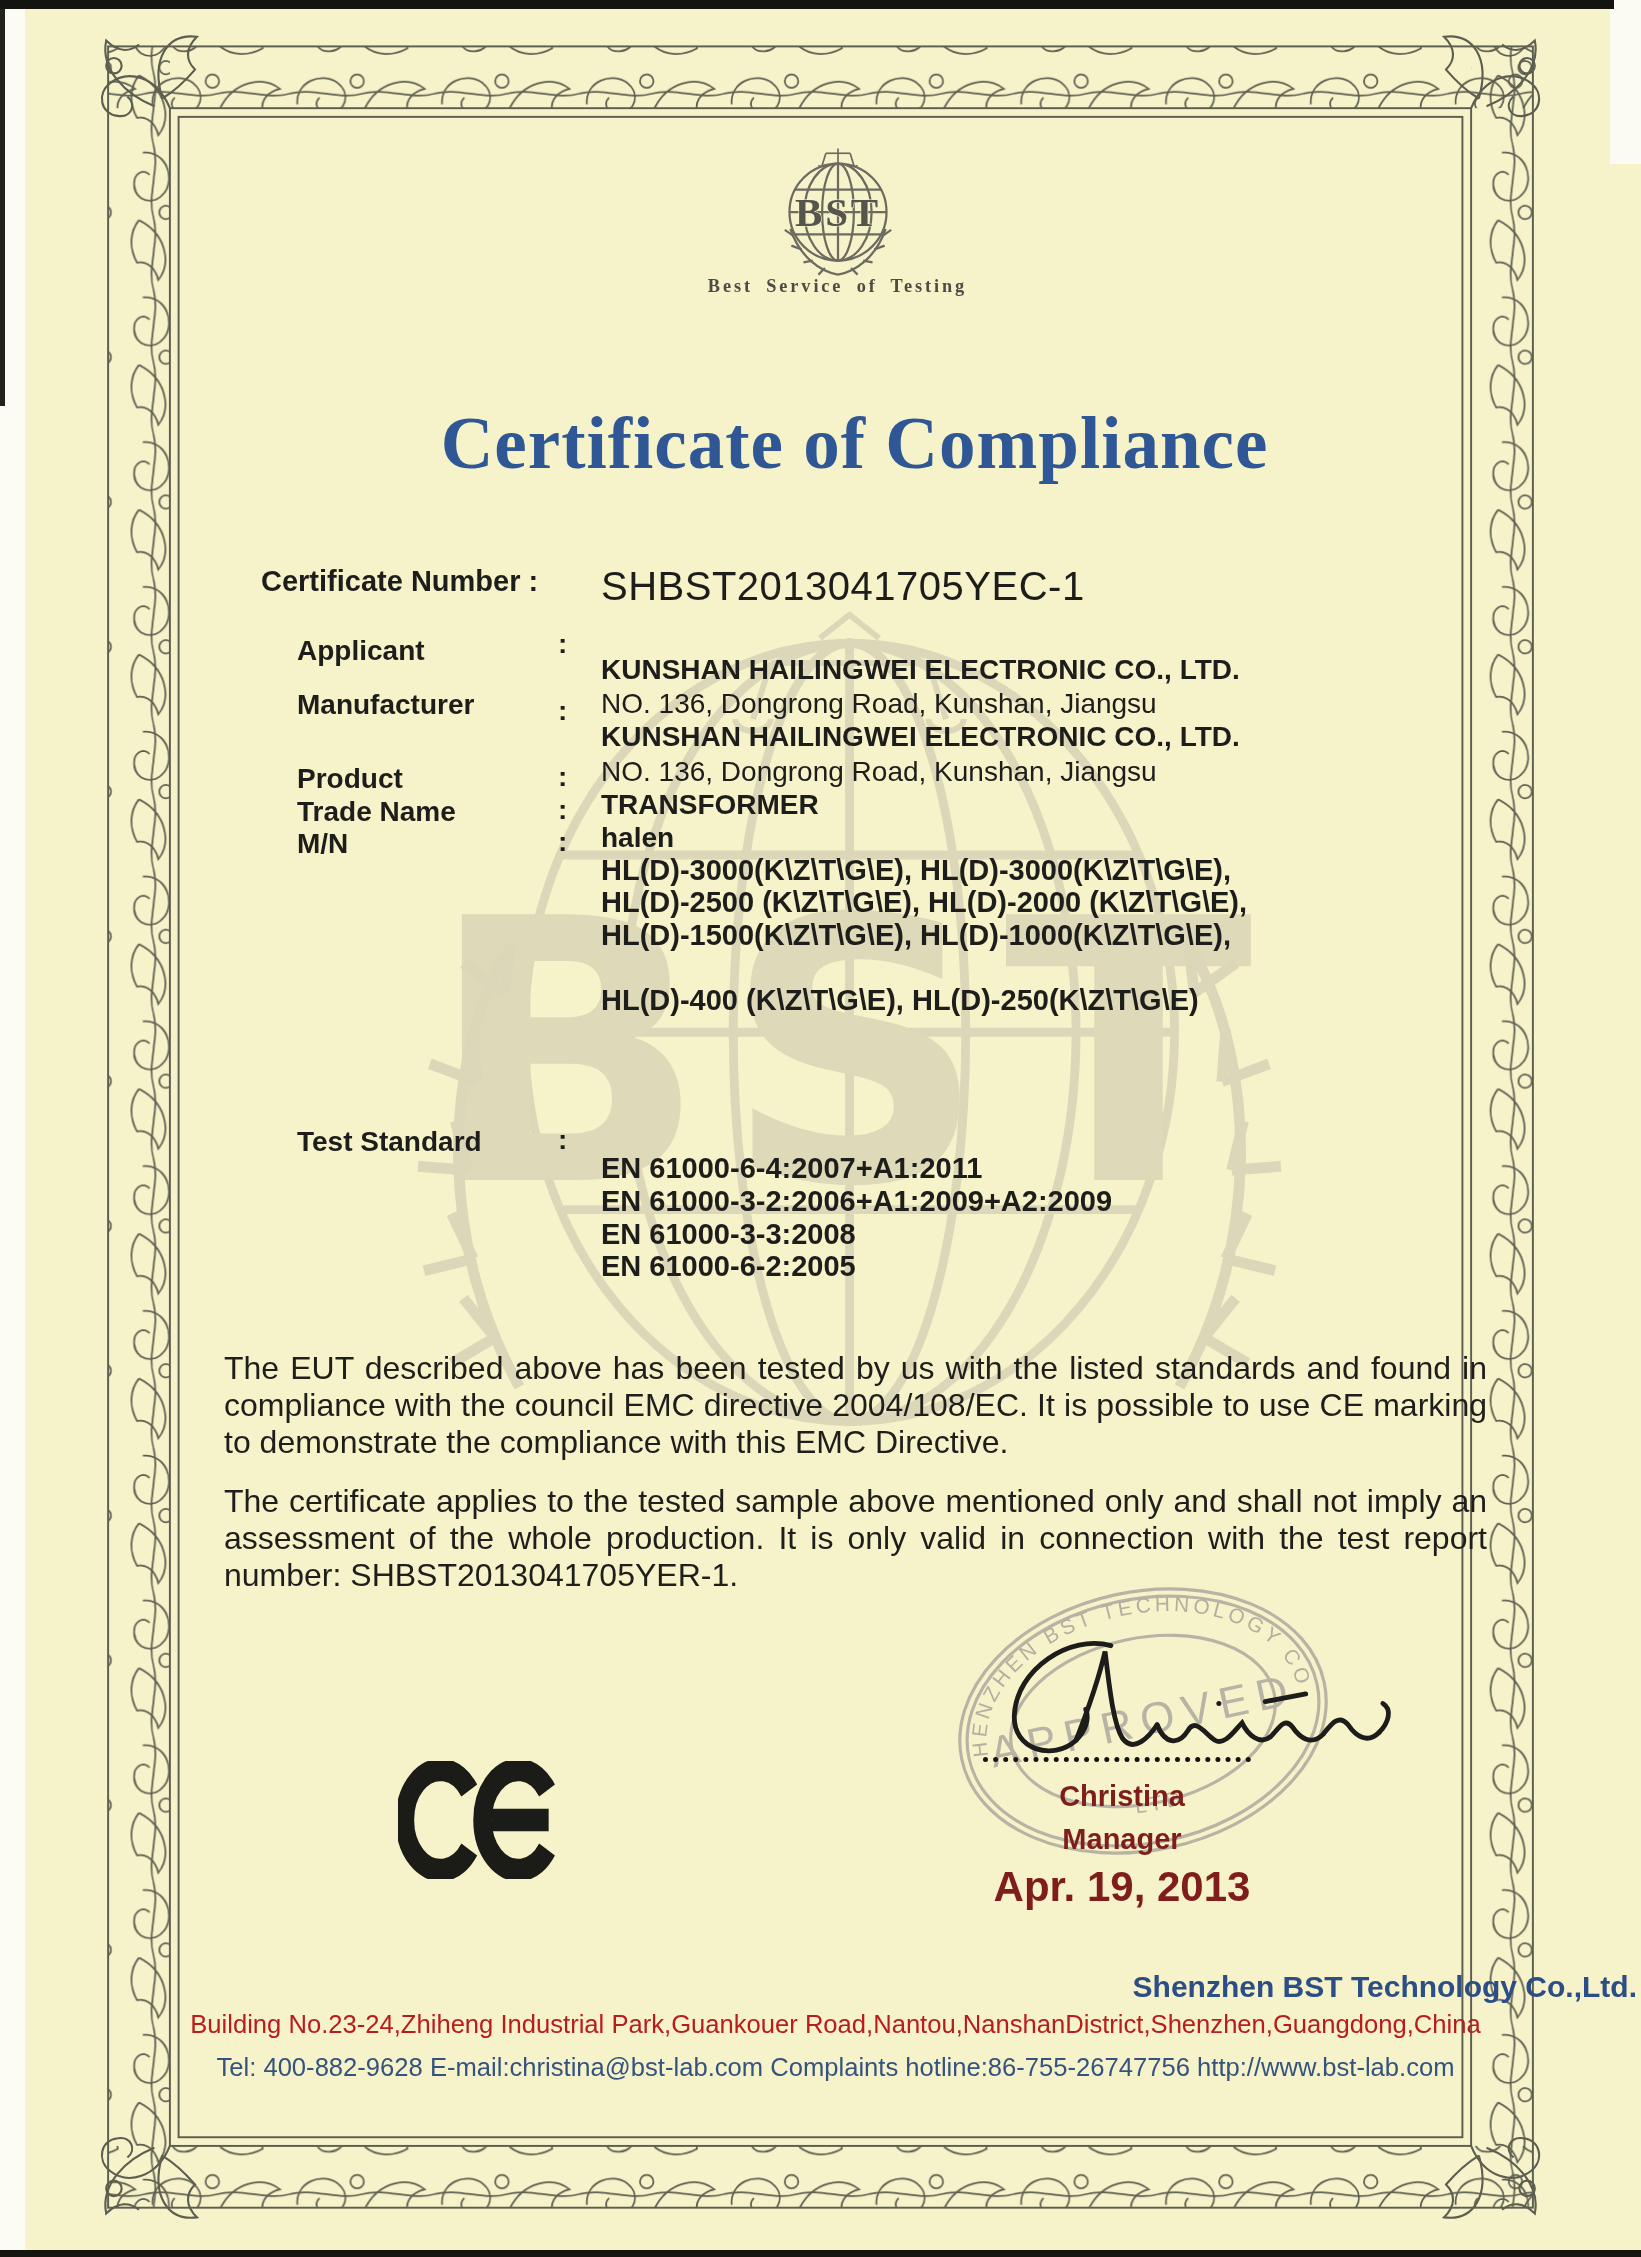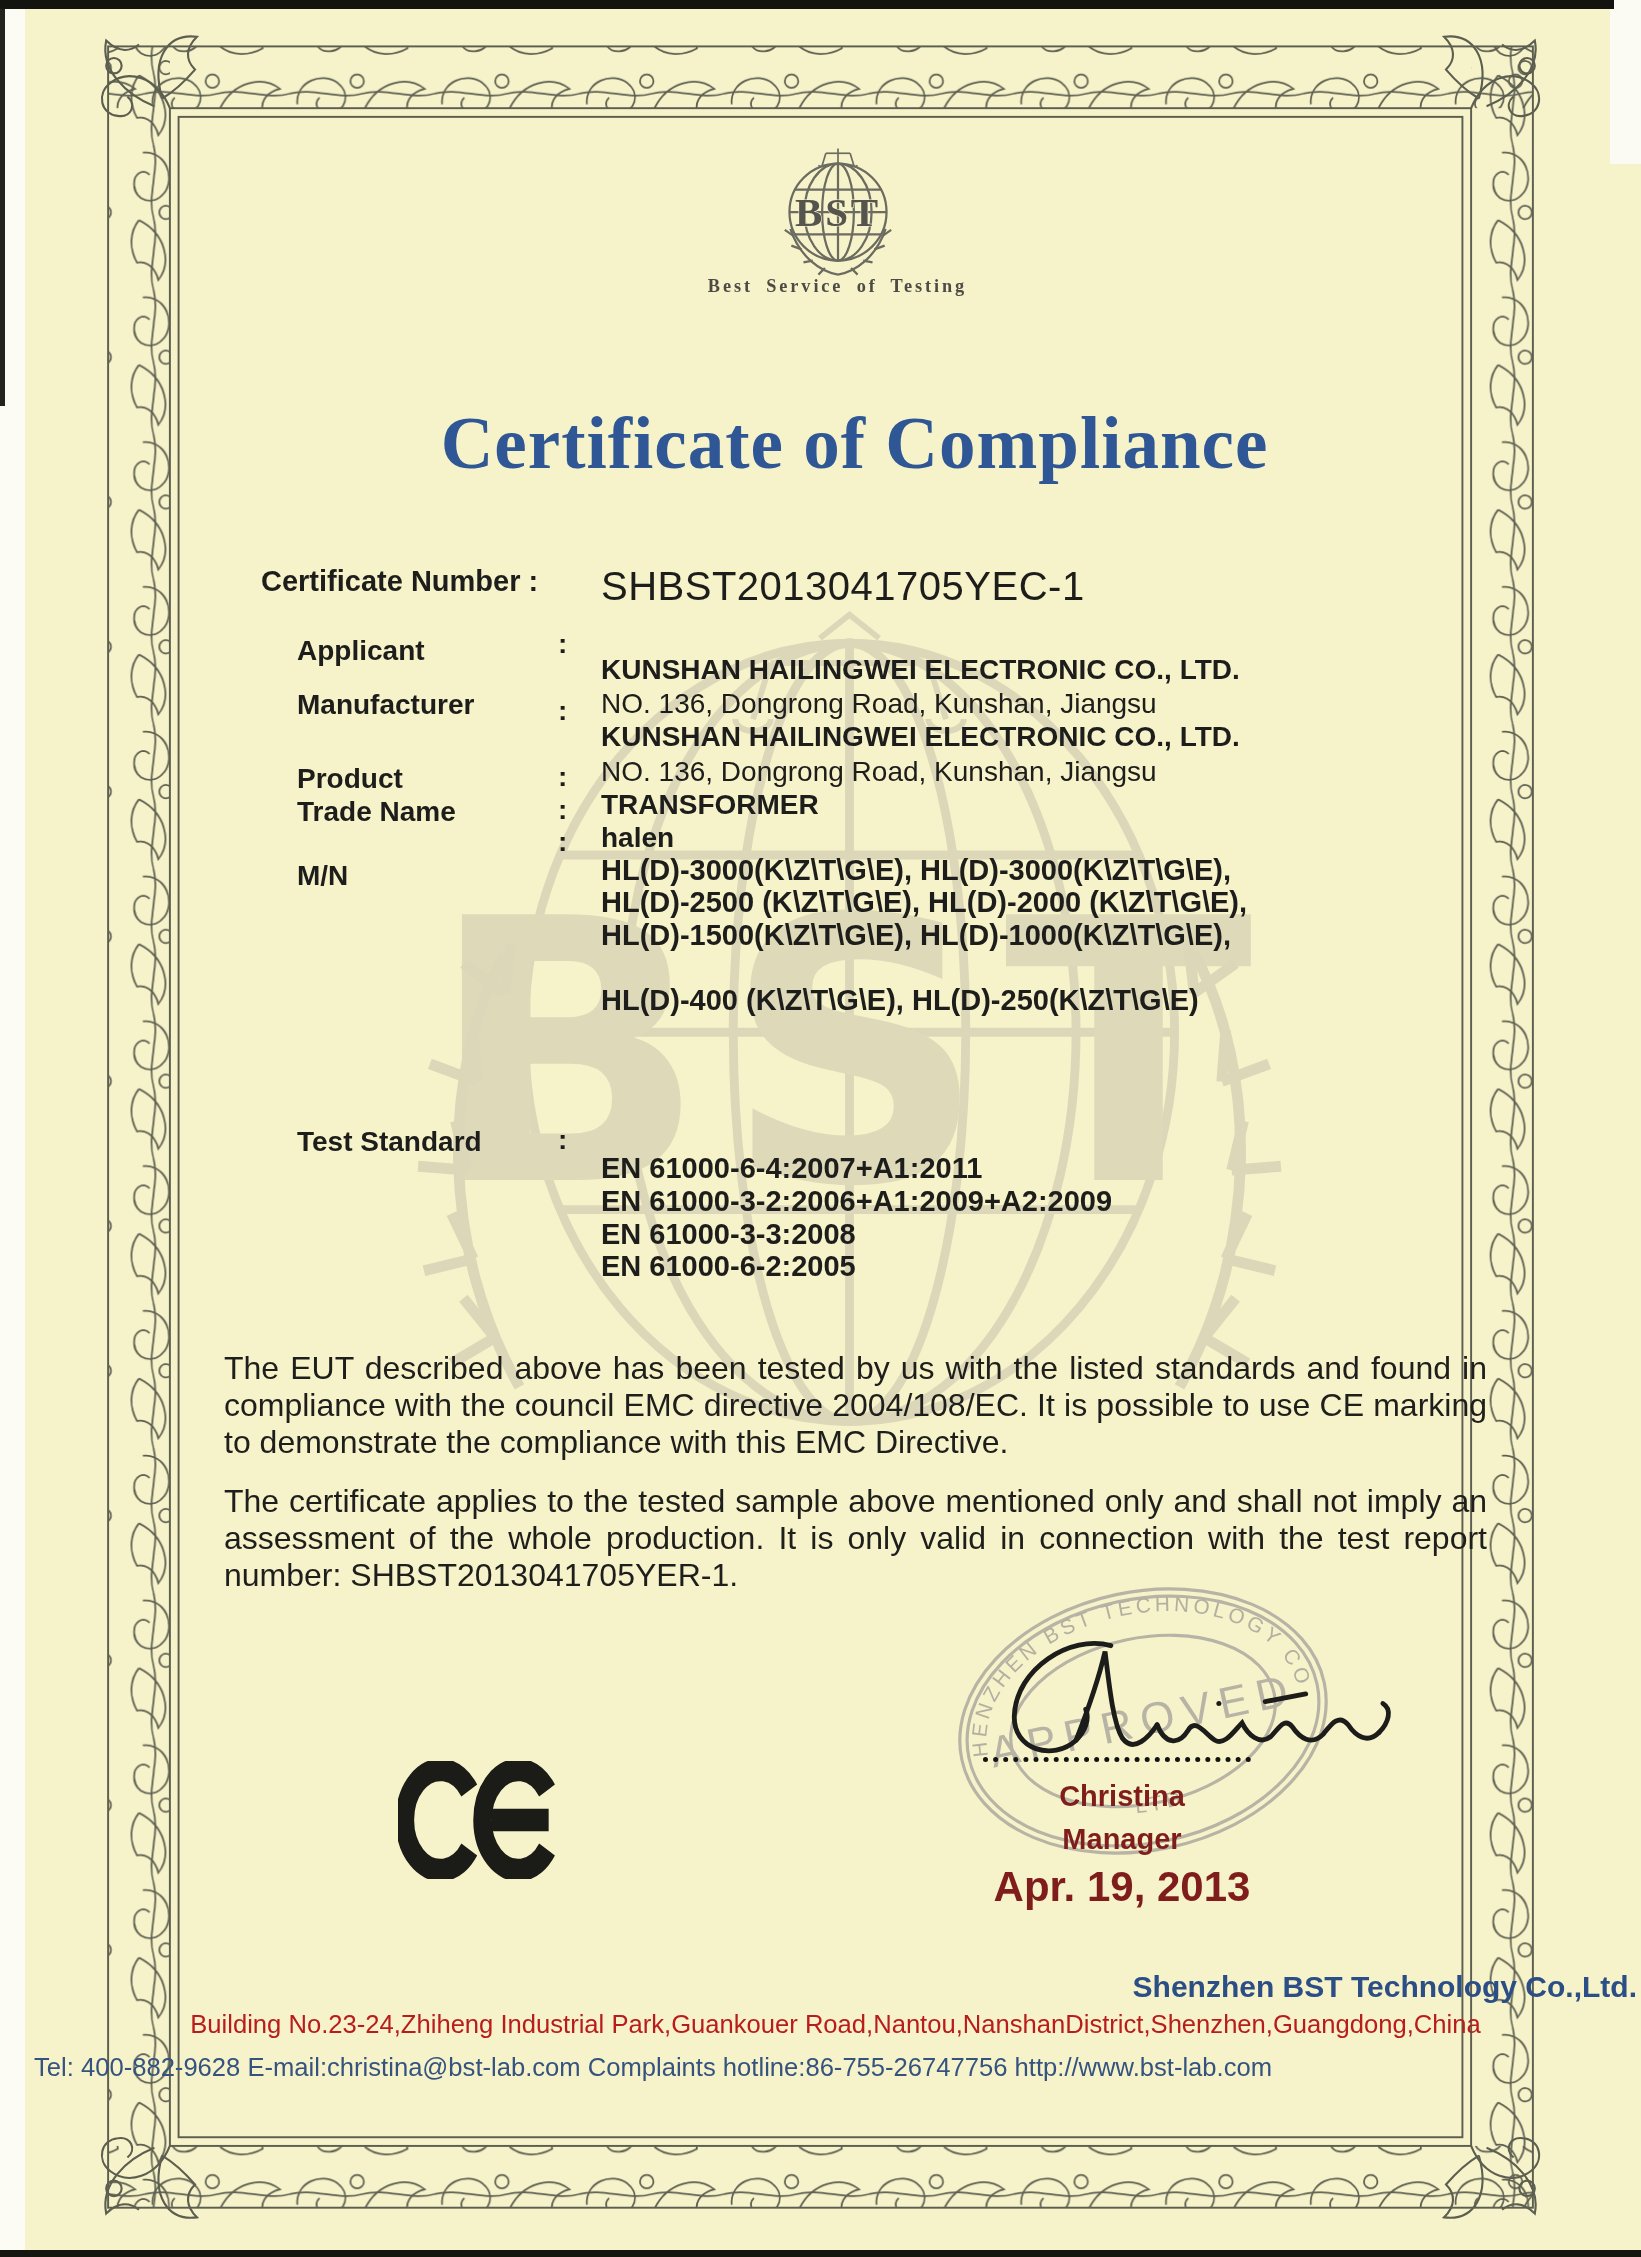--- a/index.html
+++ b/index.html
@@ -21,21 +21,21 @@
   .certlbl{position:absolute;left:261px;font-weight:bold;font-size:29px;}
   .certval{position:absolute;left:601px;font-weight:normal;font-size:40px;letter-spacing:0.5px;}
   .para{position:absolute;left:224px;width:1263px;font-size:32px;line-height:37px;
         text-align:justify;color:#1e1e1c;}
   .sig-text{position:absolute;left:977px;width:290px;text-align:center;font-weight:bold;color:#7f1d1d;}
   .dotline{position:absolute;left:983px;top:1736px;width:268px;height:21px;border-bottom:5.8px dotted #141414;}
   .footer-company{position:absolute;left:34px;top:1970px;width:1603px;text-align:right;
         font-weight:bold;font-size:30px;color:#2c4e86;}
   .footer-address{position:absolute;left:34px;top:2010px;width:1603px;text-align:center;
         font-size:25.6px;color:#b91c1c;}
-  .footer-contact{position:absolute;left:34px;top:2053px;width:1603px;
+  .footer-contact{position:absolute;left:34px;top:2053px;width:1603px;text-align:center;
         font-size:25.6px;color:#35537f;}
   .scan-top{position:absolute;left:0;top:0;width:1614px;height:8.7px;background:#131310;}
   .scan-bottom{position:absolute;left:0;top:2250px;width:1641px;height:7.7px;background:#161610;}
   .scan-left{position:absolute;left:0;top:0;width:25px;height:2257px;background:#fcfcf4;}
   .scan-left-dark{position:absolute;left:0;top:0;width:4.8px;height:406px;background:#23231e;}
   .scan-right{position:absolute;left:1610px;top:0;width:31px;height:164px;background:#fbfbf3;}
 </style>
 </head>
 <body>
 
@@ -166,21 +166,21 @@
   <div class="val" style="top:728px;">NO. 136, Dongrong Road, Kunshan, Jiangsu</div>
 
   <div class="lbl" style="top:763px;">Product</div>
   <div class="col" style="top:761px;">:</div>
   <div class="val b" style="top:761px;">TRANSFORMER</div>
 
   <div class="lbl" style="top:796px;">Trade Name</div>
   <div class="col" style="top:794px;">:</div>
   <div class="val b" style="top:794px;">halen</div>
 
-  <div class="lbl" style="top:828px;margin-top:32px;">M/N</div>
+  <div class="lbl" style="top:828px;">M/N</div>
   <div class="col" style="top:826px;">:</div>
   <div class="val b" style="top:826px;font-size:29px;">HL(D)-3000(K\Z\T\G\E), HL(D)-3000(K\Z\T\G\E),</div>
   <div class="val b" style="top:858px;font-size:29px;">HL(D)-2500 (K\Z\T\G\E), HL(D)-2000 (K\Z\T\G\E),</div>
   <div class="val b" style="top:891px;font-size:29px;">HL(D)-1500(K\Z\T\G\E), HL(D)-1000(K\Z\T\G\E),</div>
   <div class="val b" style="top:956px;font-size:29px;">HL(D)-400 (K\Z\T\G\E), HL(D)-250(K\Z\T\G\E)</div>
 
   <div class="lbl" style="top:1126px;">Test Standard</div>
   <div class="col" style="top:1124px;">:</div>
   <div class="val b" style="top:1124px;font-size:29px;">EN 61000-6-4:2007+A1:2011</div>
   <div class="val b" style="top:1157px;font-size:29px;">EN 61000-3-2:2006+A1:2009+A2:2009</div>

